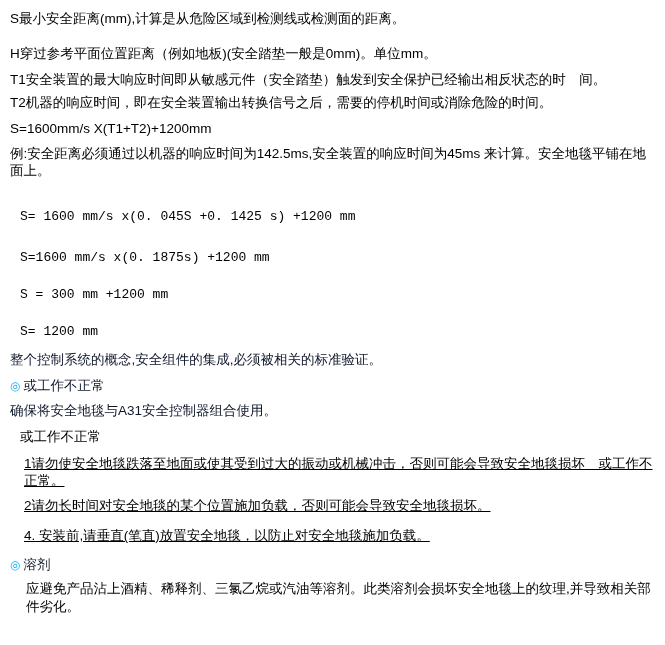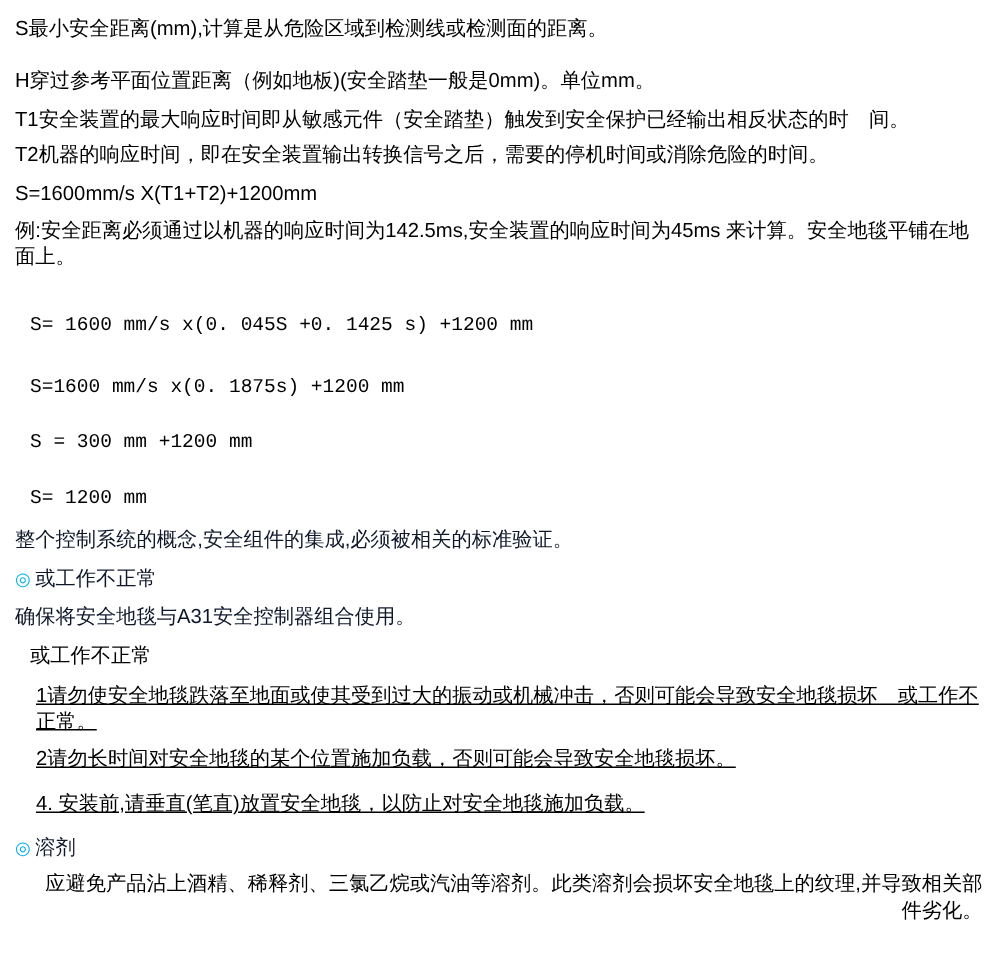--- a/index.html
+++ b/index.html
@@ -57,21 +57,21 @@
     display: inline-block;
     transform: translateY(1px);
   }
   .sp6 { height: 6px; }
   .sp4 { height: 4px; }
   .sp8 { height: 8px; }
   .sp10 { height: 10px; }
   .sp2 { height: 2px; }
   .indent1 { padding-left: 10px; }
   .indent2 { padding-left: 14px; text-decoration: underline; }
-  .indent3 { padding-left: 16px; text-align: right; }
+  .indent3 { padding-left: 16px; }
 </style>
 </head>
 <body>
 
 <div class="page">
 
   <div class="block">
     <div class="sp10"></div>
     <p class="para">S最小安全距离(mm),计算是从危险区域到检测线或检测面的距离。</p>
     <div class="sp8"></div>

